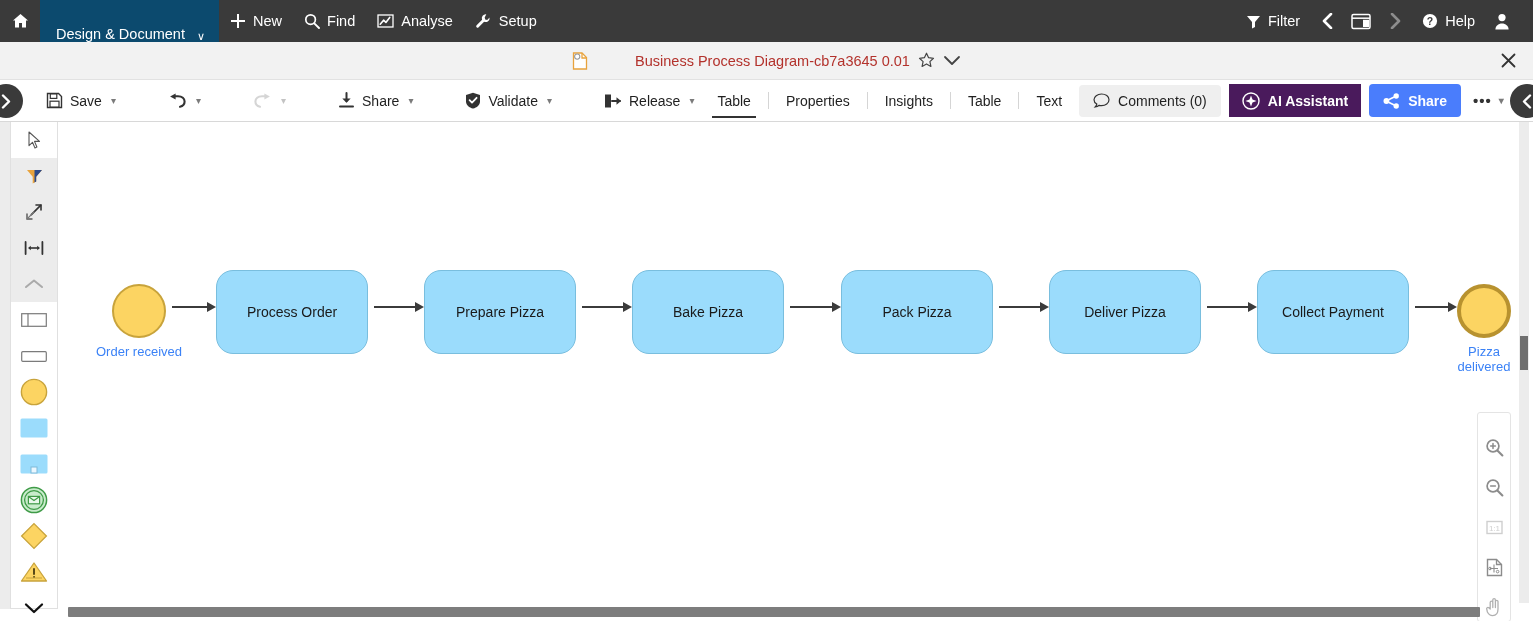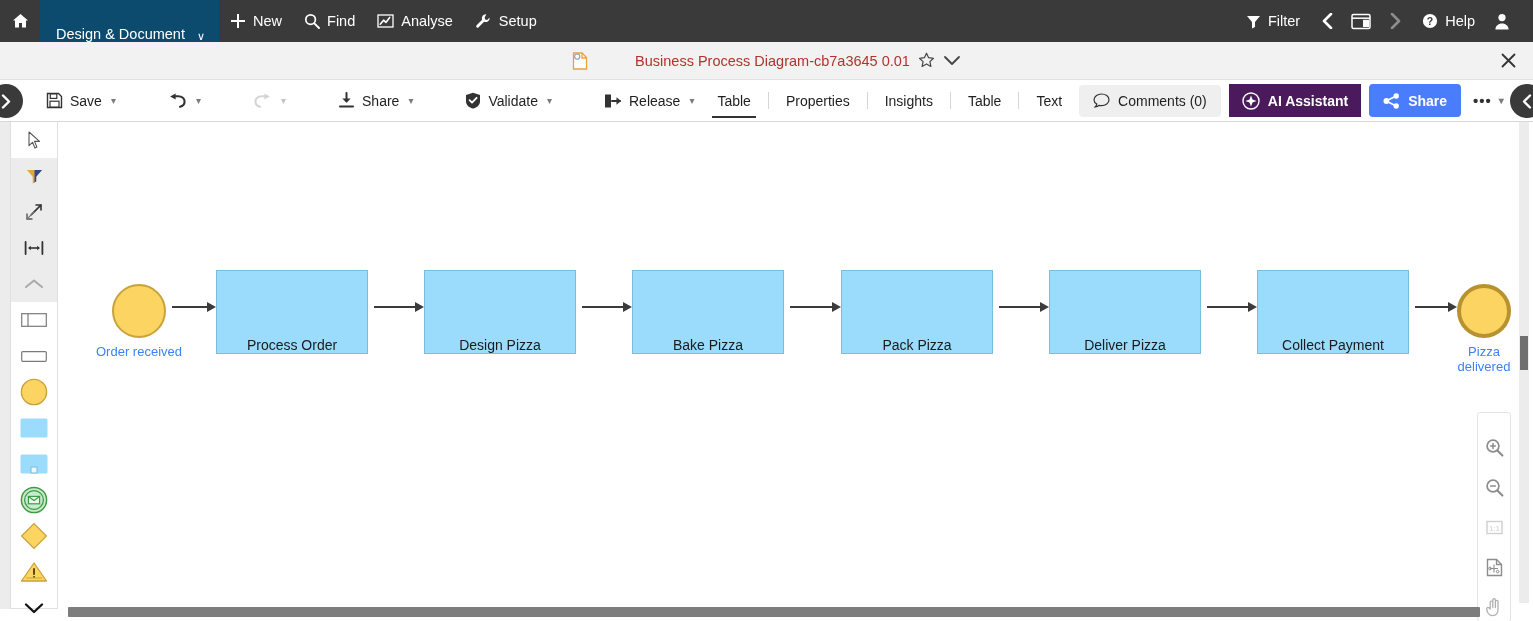--- a/index.html
+++ b/index.html
@@ -142,22 +142,22 @@
 
   
   .canvas-outer {
     position: absolute; left: 58px; top: 122px; right: 18px; bottom: 12px;
     background: #ffffff; overflow: hidden;
   }
   .canvas-inner { position: absolute; inset: 0; }
 
   .node { position: absolute; }
   .task {
-    border-radius: 0; background: #9bdcfc; border: 1px solid #79bede;
-    display: flex; align-items: flex-end; justify-content: center;
+    border-radius: 17px; background: #9bdcfc; border: 1px solid #79bede;
+    display: flex; align-items: center; justify-content: center;
     font-size: 14px; color: #1a1a1a; cursor: pointer; text-align: center;
   }
   .event-circle {
     border-radius: 50%; background: #fcd462; cursor: pointer;
   }
   .event-start { border: 2px solid #c8a33b; }
   .event-end { border: 4px solid #b8922f; }
   .node-label {
     position: absolute; left: 50%; transform: translateX(-50%);
     font-size: 13px; color: #3b82f6; white-space: nowrap; text-align: center; line-height: 15px;
@@ -623,21 +623,21 @@
         <div class="arrow" style="left: 1357px; top: 180px; width: 42px;">
           <div class="shaft" style="width: 33px; background: rgb(59, 59, 59);"></div>
           <div class="head" style="left: 33px; border-left-color: rgb(59, 59, 59);"></div>
         </div>
         <div class="node event-circle event-start" style="left: 54px; top: 162px; width: 54px; height: 54px; background: rgb(252, 212, 98); border-color: rgb(200, 163, 59);"></div>
         <div class="node-label" style="left: 81px; top: 222px;">Order received</div>
         <div class="node task" style="left: 158px; top: 148px; width: 152px; height: 84px; background: rgb(155, 220, 252); border-color: rgb(121, 190, 222);">
           <span>Process Order</span>
         </div>
         <div class="node task" style="left: 366px; top: 148px; width: 152px; height: 84px; background: rgb(155, 220, 252); border-color: rgb(121, 190, 222);">
-          <span>Design Pizza</span>
+          <span>Prepare Pizza</span>
         </div>
         <div class="node task" style="left: 574px; top: 148px; width: 152px; height: 84px; background: rgb(155, 220, 252); border-color: rgb(121, 190, 222);">
           <span>Bake Pizza</span>
         </div>
         <div class="node task" style="left: 783px; top: 148px; width: 152px; height: 84px; background: rgb(155, 220, 252); border-color: rgb(121, 190, 222);">
           <span>Pack Pizza</span>
         </div>
         <div class="node task" style="left: 991px; top: 148px; width: 152px; height: 84px; background: rgb(155, 220, 252); border-color: rgb(121, 190, 222);">
           <span>Deliver Pizza</span>
         </div>

